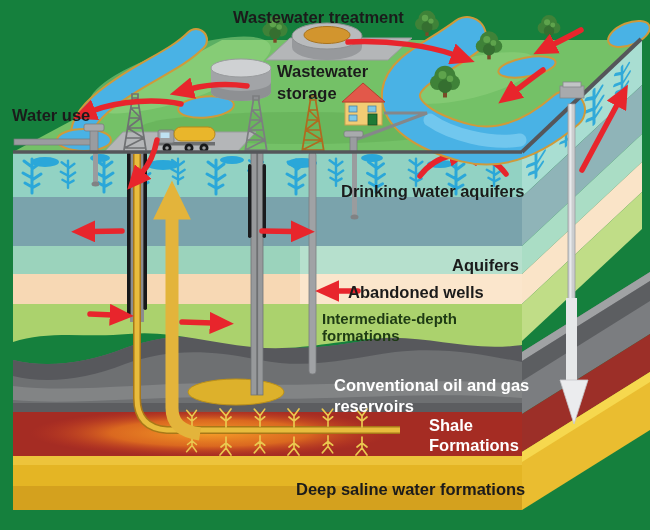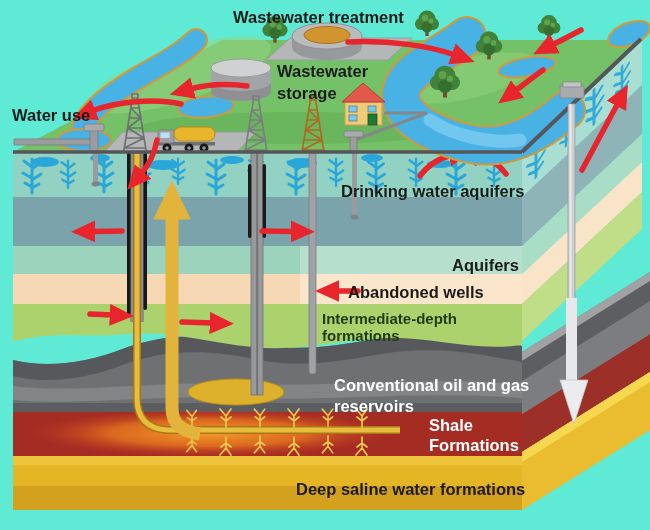--- a/index.html
+++ b/index.html
@@ -1,16 +1,16 @@
 <!DOCTYPE html>
 <html><head>
 <meta charset="utf-8">
 <style>
   html,body{margin:0;padding:0;background:#fff;}
-  .stage{width:650px;height:530px;position:relative;background:#5eead4;overflow:hidden;}
+  .stage{width:650px;height:530px;position:relative;background:#15803d;overflow:hidden;}
   svg{display:block;}
   .lbl{font-family:"Liberation Sans",sans-serif;font-weight:600;font-size:16.5px;fill:#1b1b1b;}
   .lblW{fill:#ffffff;}
   .lblS{font-size:15px;fill:#1e3b14;}
 </style>
 </head>
 <body>
 
 <div class="stage">
 <svg width="650" height="530" viewBox="0 0 650 530" xmlns="http://www.w3.org/2000/svg">

